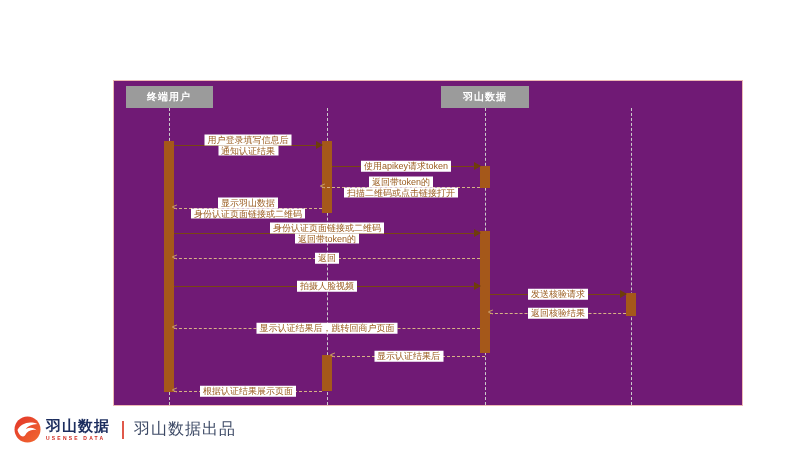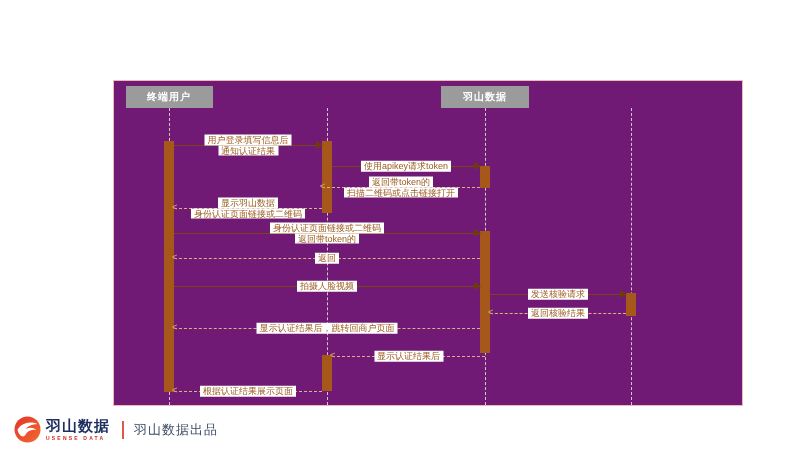--- a/index.html
+++ b/index.html
@@ -37,21 +37,21 @@
     font-size:9px;line-height:10.5px;color:var(--msgtext);}
   .msg-label span{background:#fff;padding:0 3px;}
 
   
   #footer{position:absolute;left:14px;top:416px;display:flex;align-items:center;}
   #footer-logo{width:27px;height:27px;}
   #brand-block{margin-left:5px;display:flex;flex-direction:column;}
   #brand-cn{font-size:15px;font-weight:bold;color:var(--brandnavy);letter-spacing:1px;line-height:16px;}
   #brand-en{font-size:5px;color:var(--brandred);letter-spacing:2.2px;font-weight:bold;margin-top:1px;}
   #footer-divider{width:2px;height:18px;background:#e0584a;margin:0 10px 0 12px;}
-  #footer-note{font-size:13px;color:var(--note);letter-spacing:1px;}
+  #footer-note{font-size:16px;color:var(--note);letter-spacing:1px;}
 </style>
 </head>
 <body>
 
 <div id="slide">
 
 
   <div id="diagram">
       <div class="lifeline" style="left: 55px; top: 27px; height: 297px;"></div>
       <div class="lifeline" style="left: 213px; top: 27px; height: 297px;"></div>

